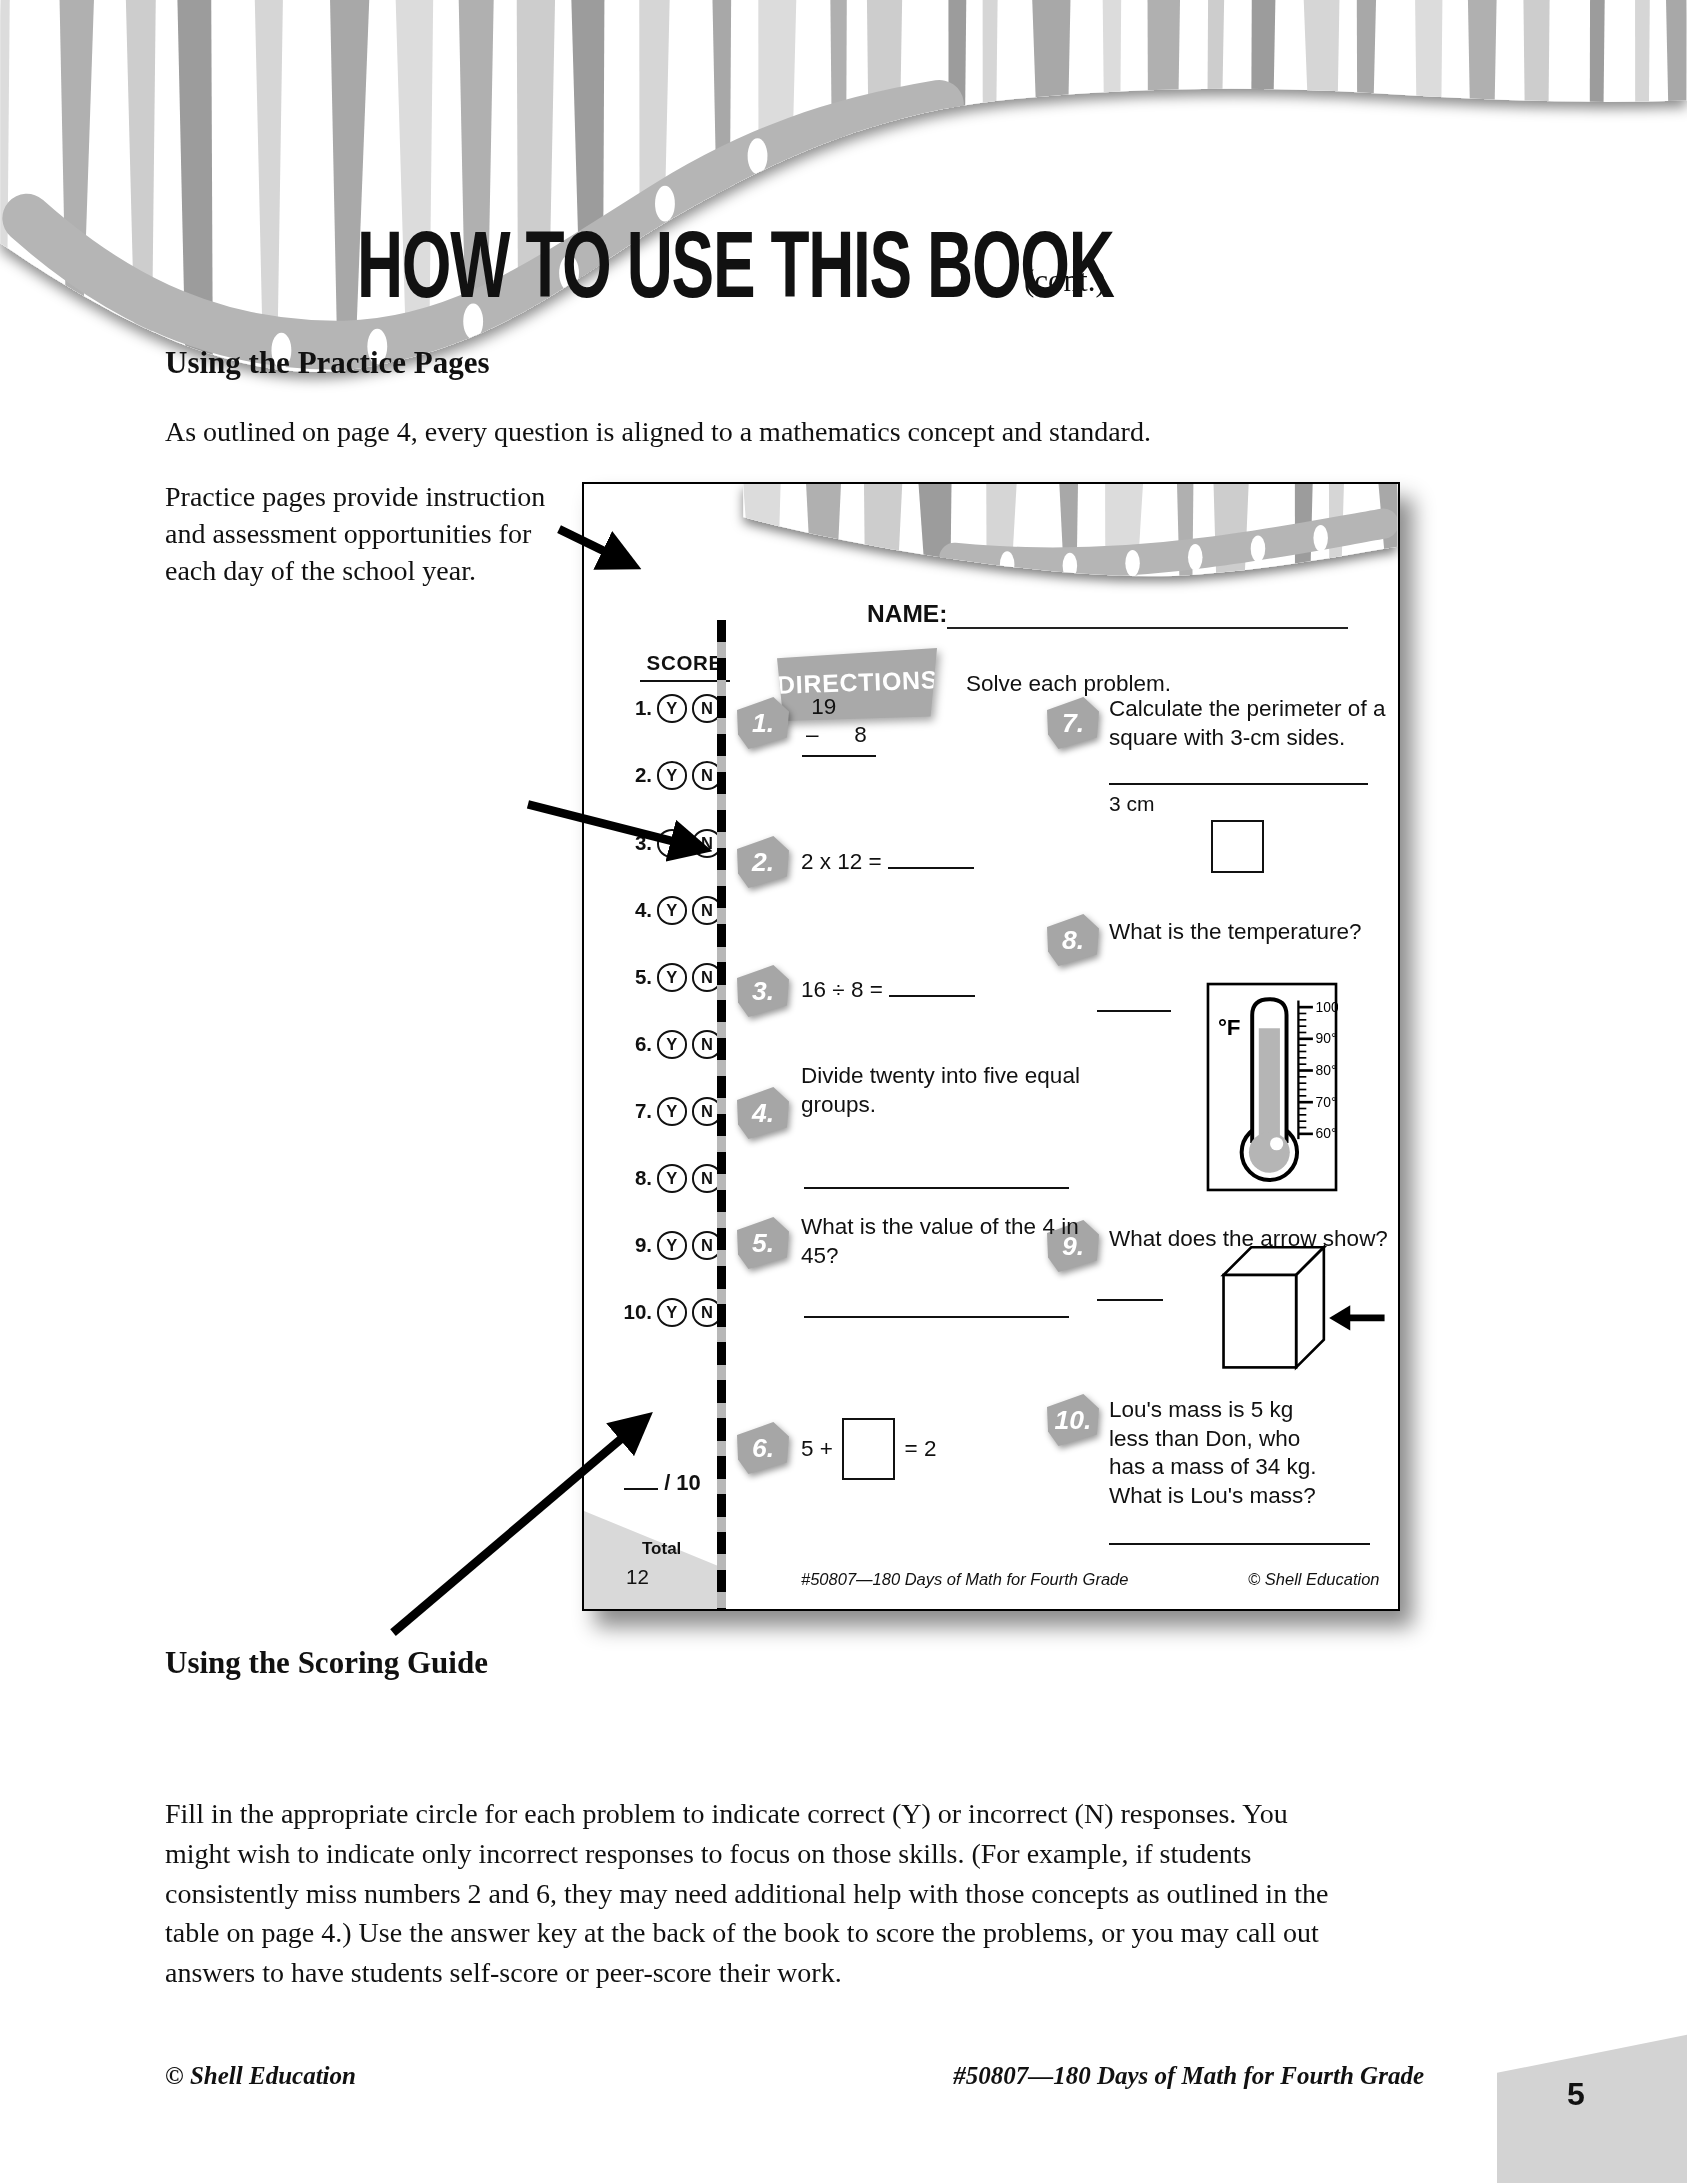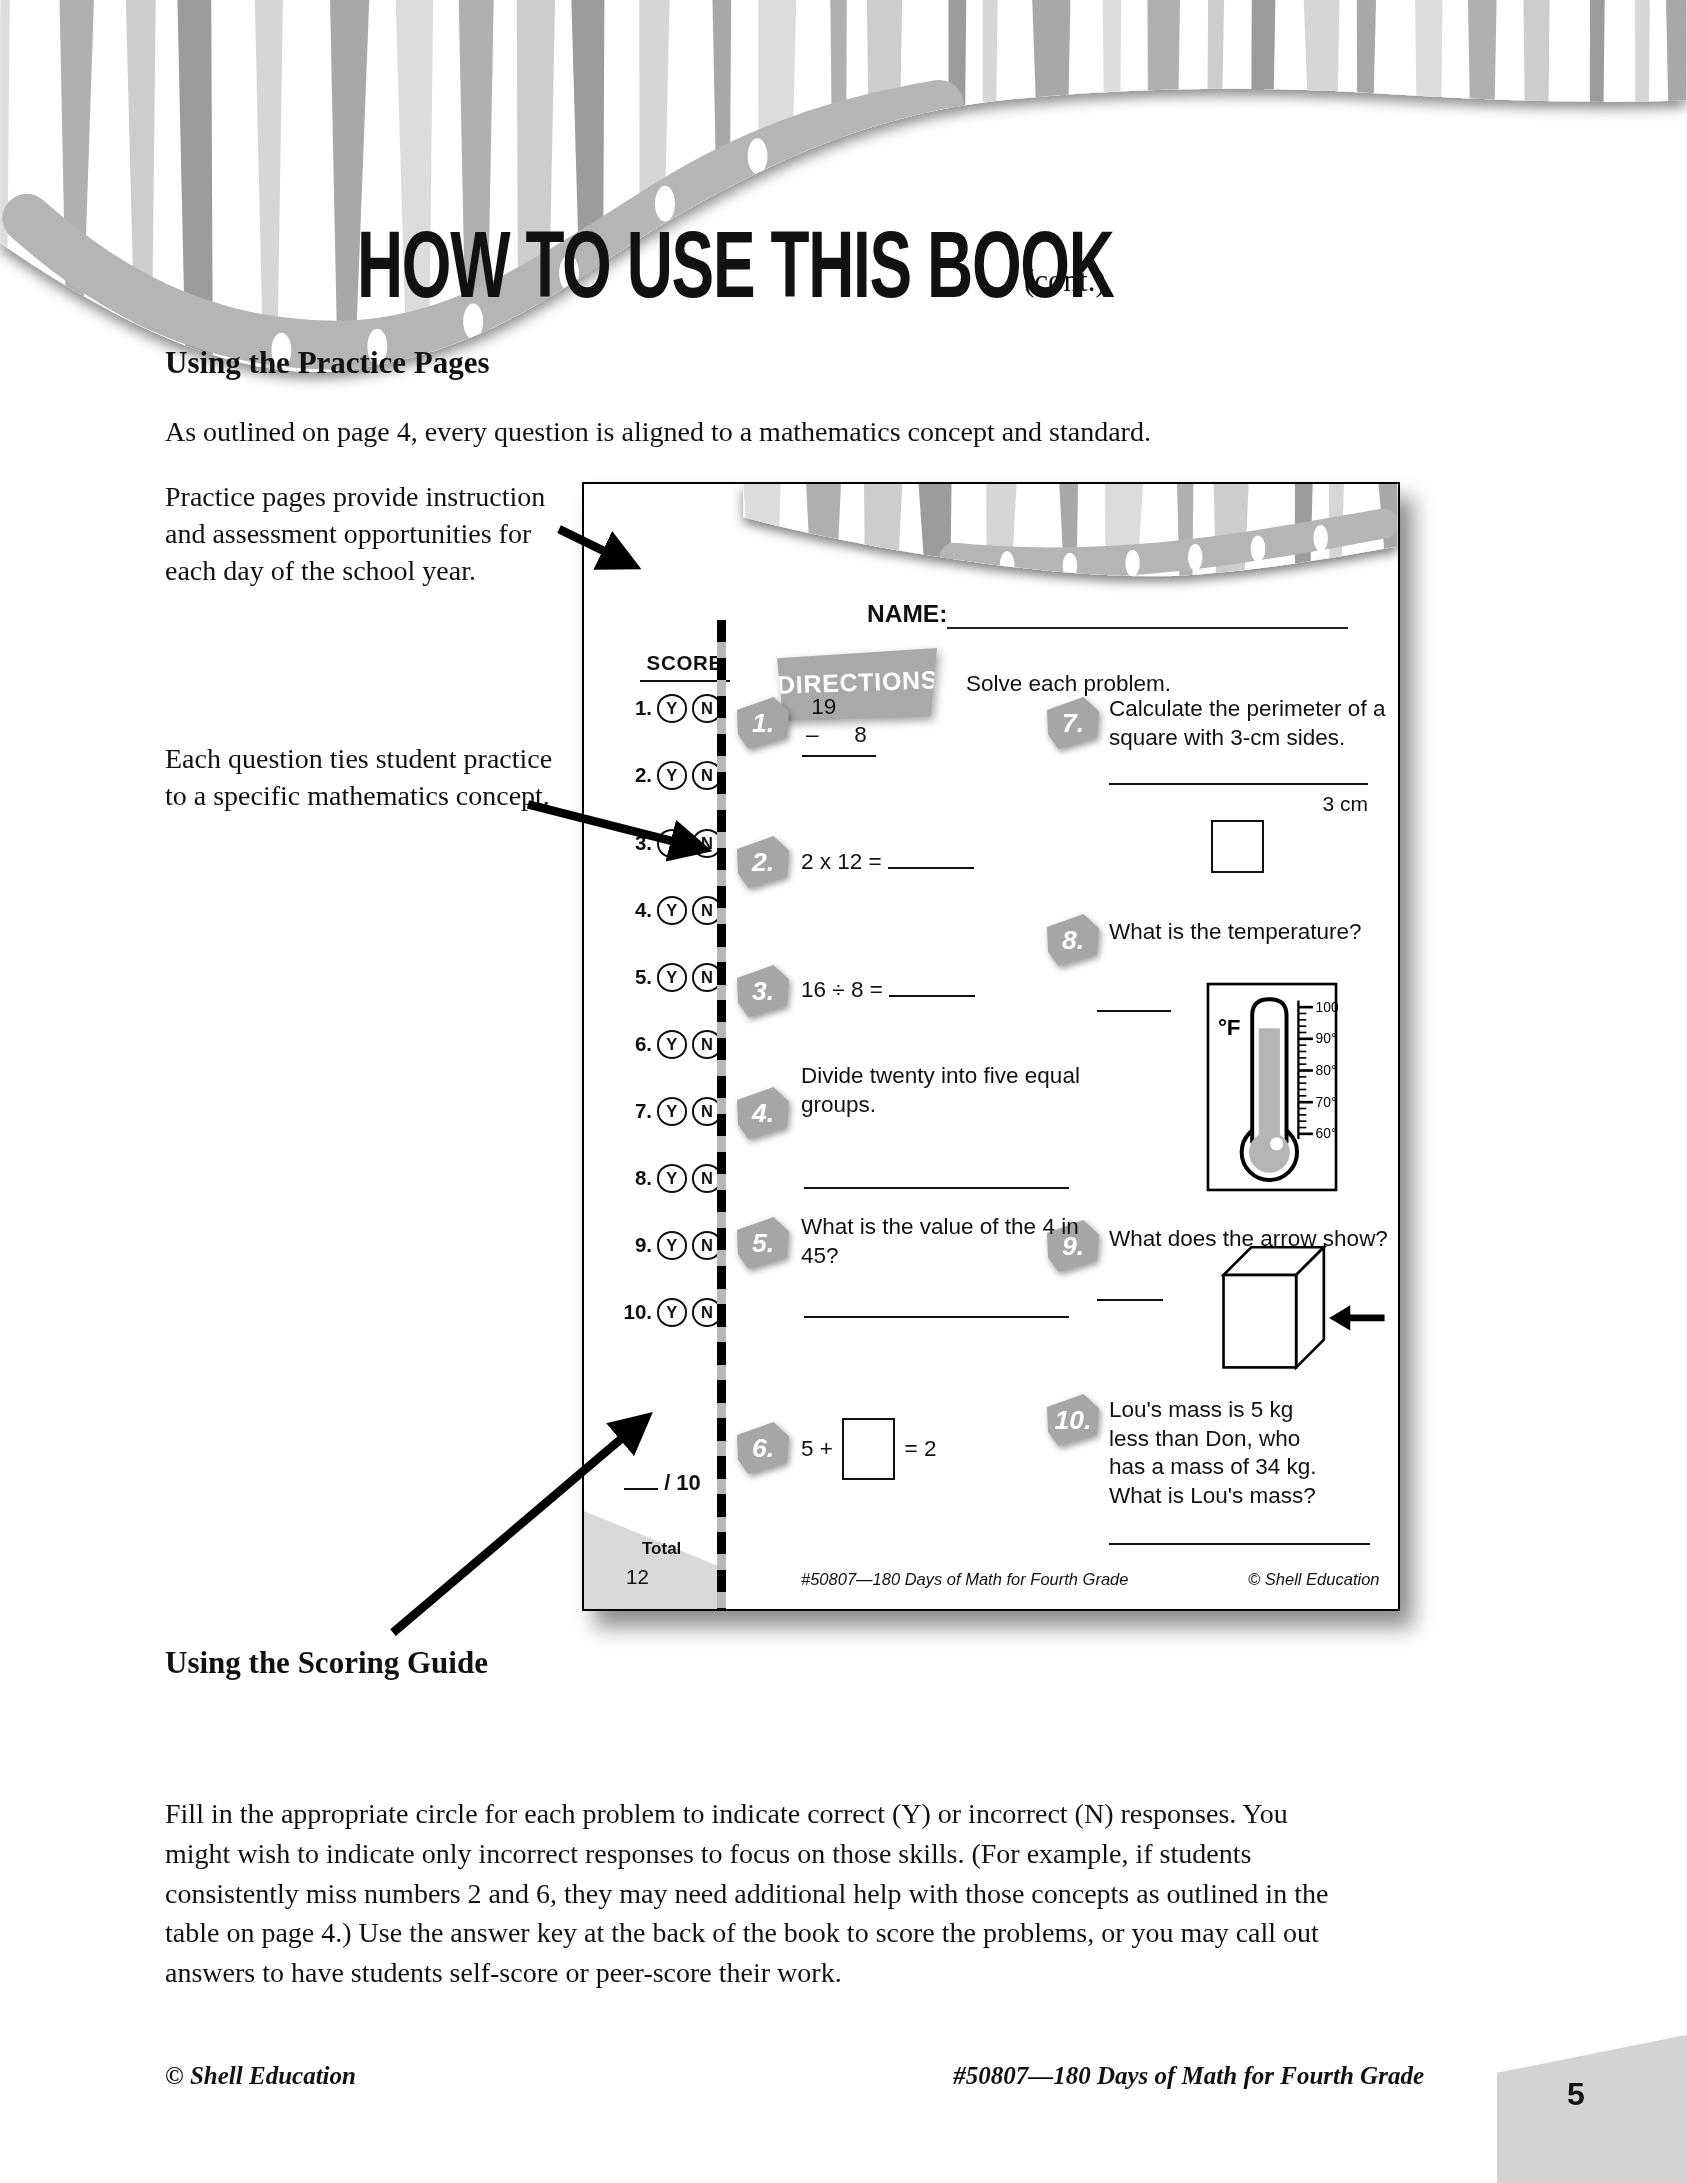--- a/index.html
+++ b/index.html
@@ -95,21 +95,21 @@
   
   #p1-block{left:218px;top:209px;width:74px;font-size:22.5px;line-height:1.25;}
   #p1-top{text-align:left;padding-left:9.3px;}
   #p1-bot{display:flex;justify-content:space-between;padding:0 9.3px 5.3px 4px;border-bottom:2.6px solid #111;}
 
   
   #p6-row{left:217px;top:934px;display:flex;align-items:center;gap:9.3px;font-size:22.5px;}
   #p6-box{width:49px;height:58px;border:2.6px solid #111;}
 
   
-  #p7-sqlabel{left:525px;top:308px;width:259px;text-align:right;font-size:21px;}
+  #p7-sqlabel{left:525px;top:308px;width:259px;text-align:left;font-size:21px;}
   #p7-square{left:627px;top:336px;width:49px;height:49px;border:2.6px solid #111;}
 
   svg text{font-family:"Liberation Sans",sans-serif;}
 </style>
 </head>
 <body>
 
 <div id="canvas">
 
   <svg id="main-banner" class="abs" viewBox="0 0 2550 620" width="1687" height="410">
@@ -178,21 +178,20 @@
   </svg>
 
   <div id="title-row" class="abs">
     <span id="title-main">HOW TO USE THIS BOOK</span>
   </div>
   <div id="title-cont" class="abs">(cont.)</div>
 
   <div id="heading-practice" class="abs h2">Using the Practice Pages</div>
   <div id="intro-para" class="abs para">As outlined on page 4, every question is aligned to a mathematics concept and standard.</div>
   <div id="callout-day" class="abs callout">Practice pages provide instruction and assessment opportunities for each day of the school year.</div>
-  <div id="callout-concept" class="abs callout">Each question ties student practice to a specific mathematics concept.</div>
 
   <div id="heading-scoring" class="abs h2">Using the Scoring Guide</div>
   <div id="scoring-para2" class="abs para">Fill in the appropriate circle for each problem to indicate correct (Y) or incorrect (N) responses.  You might wish to indicate only incorrect responses to focus on those skills.  (For example, if students consistently miss numbers 2 and 6, they may need additional help with those concepts as outlined in the table on page 4.)  Use the answer key at the back of the book to score the problems, or you may call out answers to have students self-score or peer-score their work.</div>
 
   <div id="footer-left" class="abs footer-text">© Shell Education</div>
   <div id="footer-right" class="abs footer-text">#50807—180 Days of Math for Fourth Grade</div>
   <div id="corner-tab" class="abs"></div>
   <div id="corner-page-num" class="abs">5</div>
 
   <div id="worksheet" class="abs">

